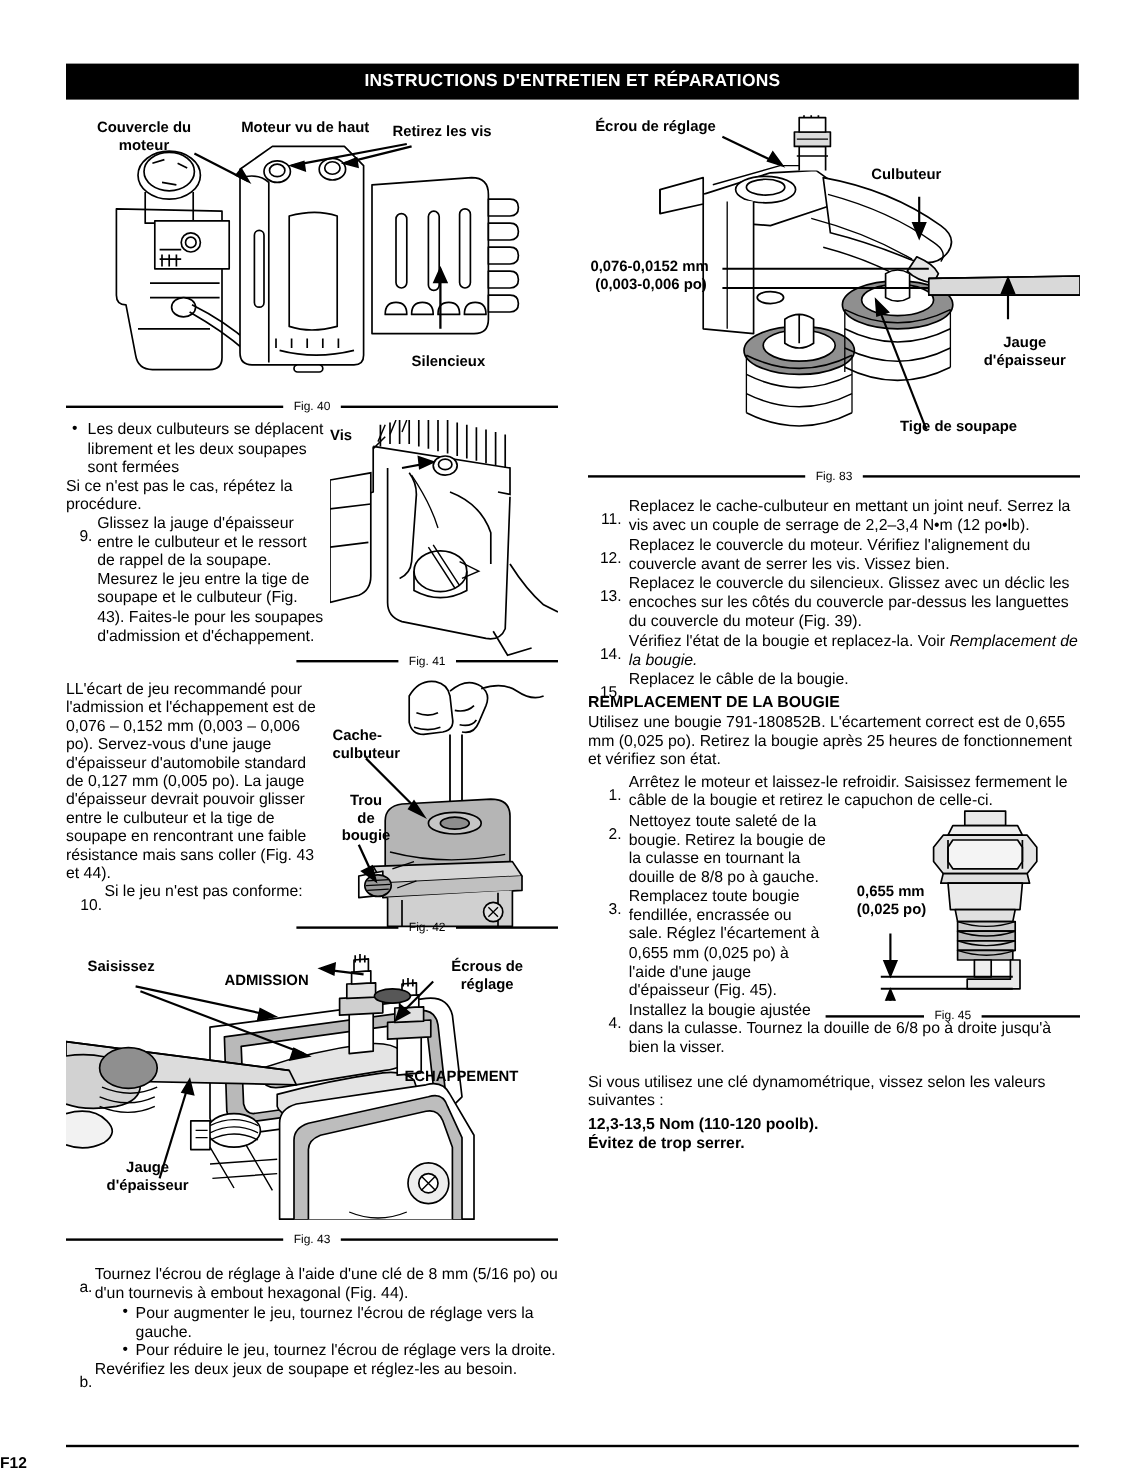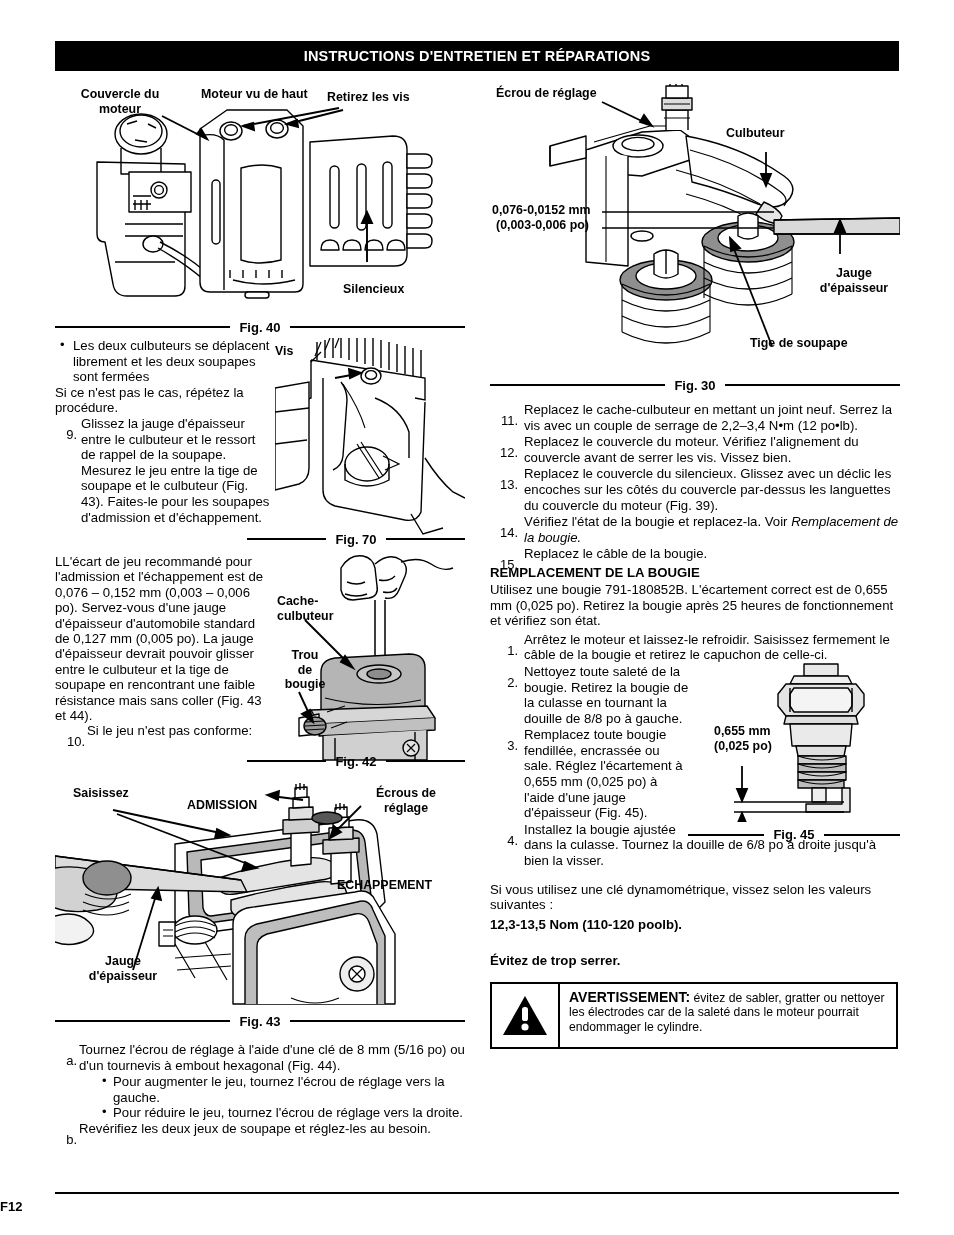--- a/index.html
+++ b/index.html
@@ -10,21 +10,21 @@
   body {
     width: 954px;
     height: 1235px;
     position: relative;
     font-family: "Liberation Sans", sans-serif;
     color: #000;
     overflow: hidden;
   }
   .page {
     position: absolute;
-    left: 0; top: 0;
+    left: 0; top: 12px;
     width: 954px; height: 866px;
   }
 
   
   .banner {
     position: absolute;
     left: 55px; top: 41px;
     width: 844px; height: 30px;
     background: #000;
     color: #fff;
@@ -48,22 +48,22 @@
     align-items: center;
     justify-content: center;
   }
   .fig-sep::before, .fig-sep::after {
     content: "";
     flex: 1 1 auto;
     height: 0;
     border-top: 2px solid #000;
   }
   .fig-sep .fig-label {
-    font-weight: bold;
-    font-size: 13px;
+    font-weight: normal;
+    font-size: 10px;
     padding: 0 9px;
     white-space: nowrap;
   }
 
   
   .para {
     font-size: 13.2px;
     line-height: 15.6px;
     margin: 0 0 0 0;
     text-align: left;
@@ -292,21 +292,21 @@
           <li class="numitem narrow">
             <span class="nmark">9.</span>
             <span>Glissez la jauge d'épaisseur entre le culbuteur et le ressort de rappel de la soupape. Mesurez le jeu entre la tige de soupape et le culbuteur (Fig. 43). Faites-le pour les soupapes d'admission et d'échappement.</span>
           </li>
         </ol>
       </div>
     </div>
 
     <div style="position:relative; height:0;">
       <div class="fig-sep" style="position:absolute; left:192px; top:-10px; width:218px;">
-        <span class="fig-label">Fig. 70</span>
+        <span class="fig-label">Fig. 41</span>
       </div>
     </div>
 
     <div class="clearfix" style="margin-top:16px;">
       <div class="flow-right art" style="width:190px; margin-top:-2px;">
         <svg width="190" height="212" viewBox="0 0 190 212">
           <g fill="none" stroke="#000" stroke-width="1.4" stroke-linejoin="round">
 
             <path d="M66 16 q8 -14 22 -12 q10 2 12 12 l2 18 q2 10 -8 12 l-16 2 q-10 0 -12 -10 Z" fill="#fff"></path>
             <path d="M100 12 q14 -12 26 -4 q8 6 4 16 l-6 14 q-4 10 -14 8" fill="#fff"></path>
@@ -525,21 +525,21 @@
       <div class="cal" style="left:6px; top:2px;">Écrou de réglage</div>
       <div class="cal" style="left:236px; top:42px;">Culbuteur</div>
       <div class="cal" style="left:2px; top:119px;">0,076-0,0152 mm</div>
       <div class="cal" style="left:6px; top:134px;">(0,003-0,006 po)</div>
       <div class="cal" style="left:318px; top:182px; text-align:center; width:92px; white-space:pre-line;">Jauge
 d'épaisseur</div>
       <div class="cal" style="left:260px; top:252px;">Tige de soupape</div>
     </div>
 
     <div class="fig-sep">
-      <span class="fig-label">Fig. 30</span>
+      <span class="fig-label">Fig. 83</span>
     </div>
 
     <ol class="num" style="margin-top:6px;">
       <li class="numitem">
         <span class="nmark">11.</span>
         <span>Replacez le cache-culbuteur en mettant un joint neuf. Serrez la vis avec un couple de serrage de 2,2–3,4 N•m (12 po•lb).</span>
       </li>
       <li class="numitem">
         <span class="nmark">12.</span>
         <span>Replacez le couvercle du moteur. Vérifiez l'alignement du couvercle avant de serrer les vis. Vissez bien.</span>
@@ -625,32 +625,20 @@
     </ol>
 
     <div style="position:relative; height:0;">
       <div class="fig-sep" style="position:absolute; left:198px; top:-46px; width:212px;">
         <span class="fig-label">Fig. 45</span>
       </div>
     </div>
 
     <p class="para" style="margin-top:13px;">Si vous utilisez une clé dynamométrique, vissez selon les valeurs suivantes :</p>
     <div class="subhead" style="margin-top:4px;">12,3-13,5 Nom (110-120 poolb).</div>
-    <div class="subhead" style="margin-top:20px;">Évitez de trop serrer.</div>
+    <div class="subhead" style="margin-top:0;">Évitez de trop serrer.</div>
   </div>
 
-  <div class="warn-box">
-    <div class="warn-icon-cell">
-      <svg width="46" height="42" viewBox="0 0 46 42">
-        <polygon points="23,1 45,40 1,40" fill="#000"></polygon>
-        <rect x="20" y="12" width="6" height="14" rx="2.6" fill="#fff"></rect>
-        <circle cx="23" cy="32" r="3.6" fill="#fff"></circle>
-      </svg>
-    </div>
-    <div class="warn-text">
-      <b>AVERTISSEMENT:</b><span> évitez de sabler, gratter ou nettoyer les électrodes car de la saleté dans le moteur pourrait endommager le cylindre.</span>
-    </div>
-  </div>
 
   <div class="foot-rule"></div>
   <div class="foot-num">F12</div>
 
 </div>
 
 </body></html>

